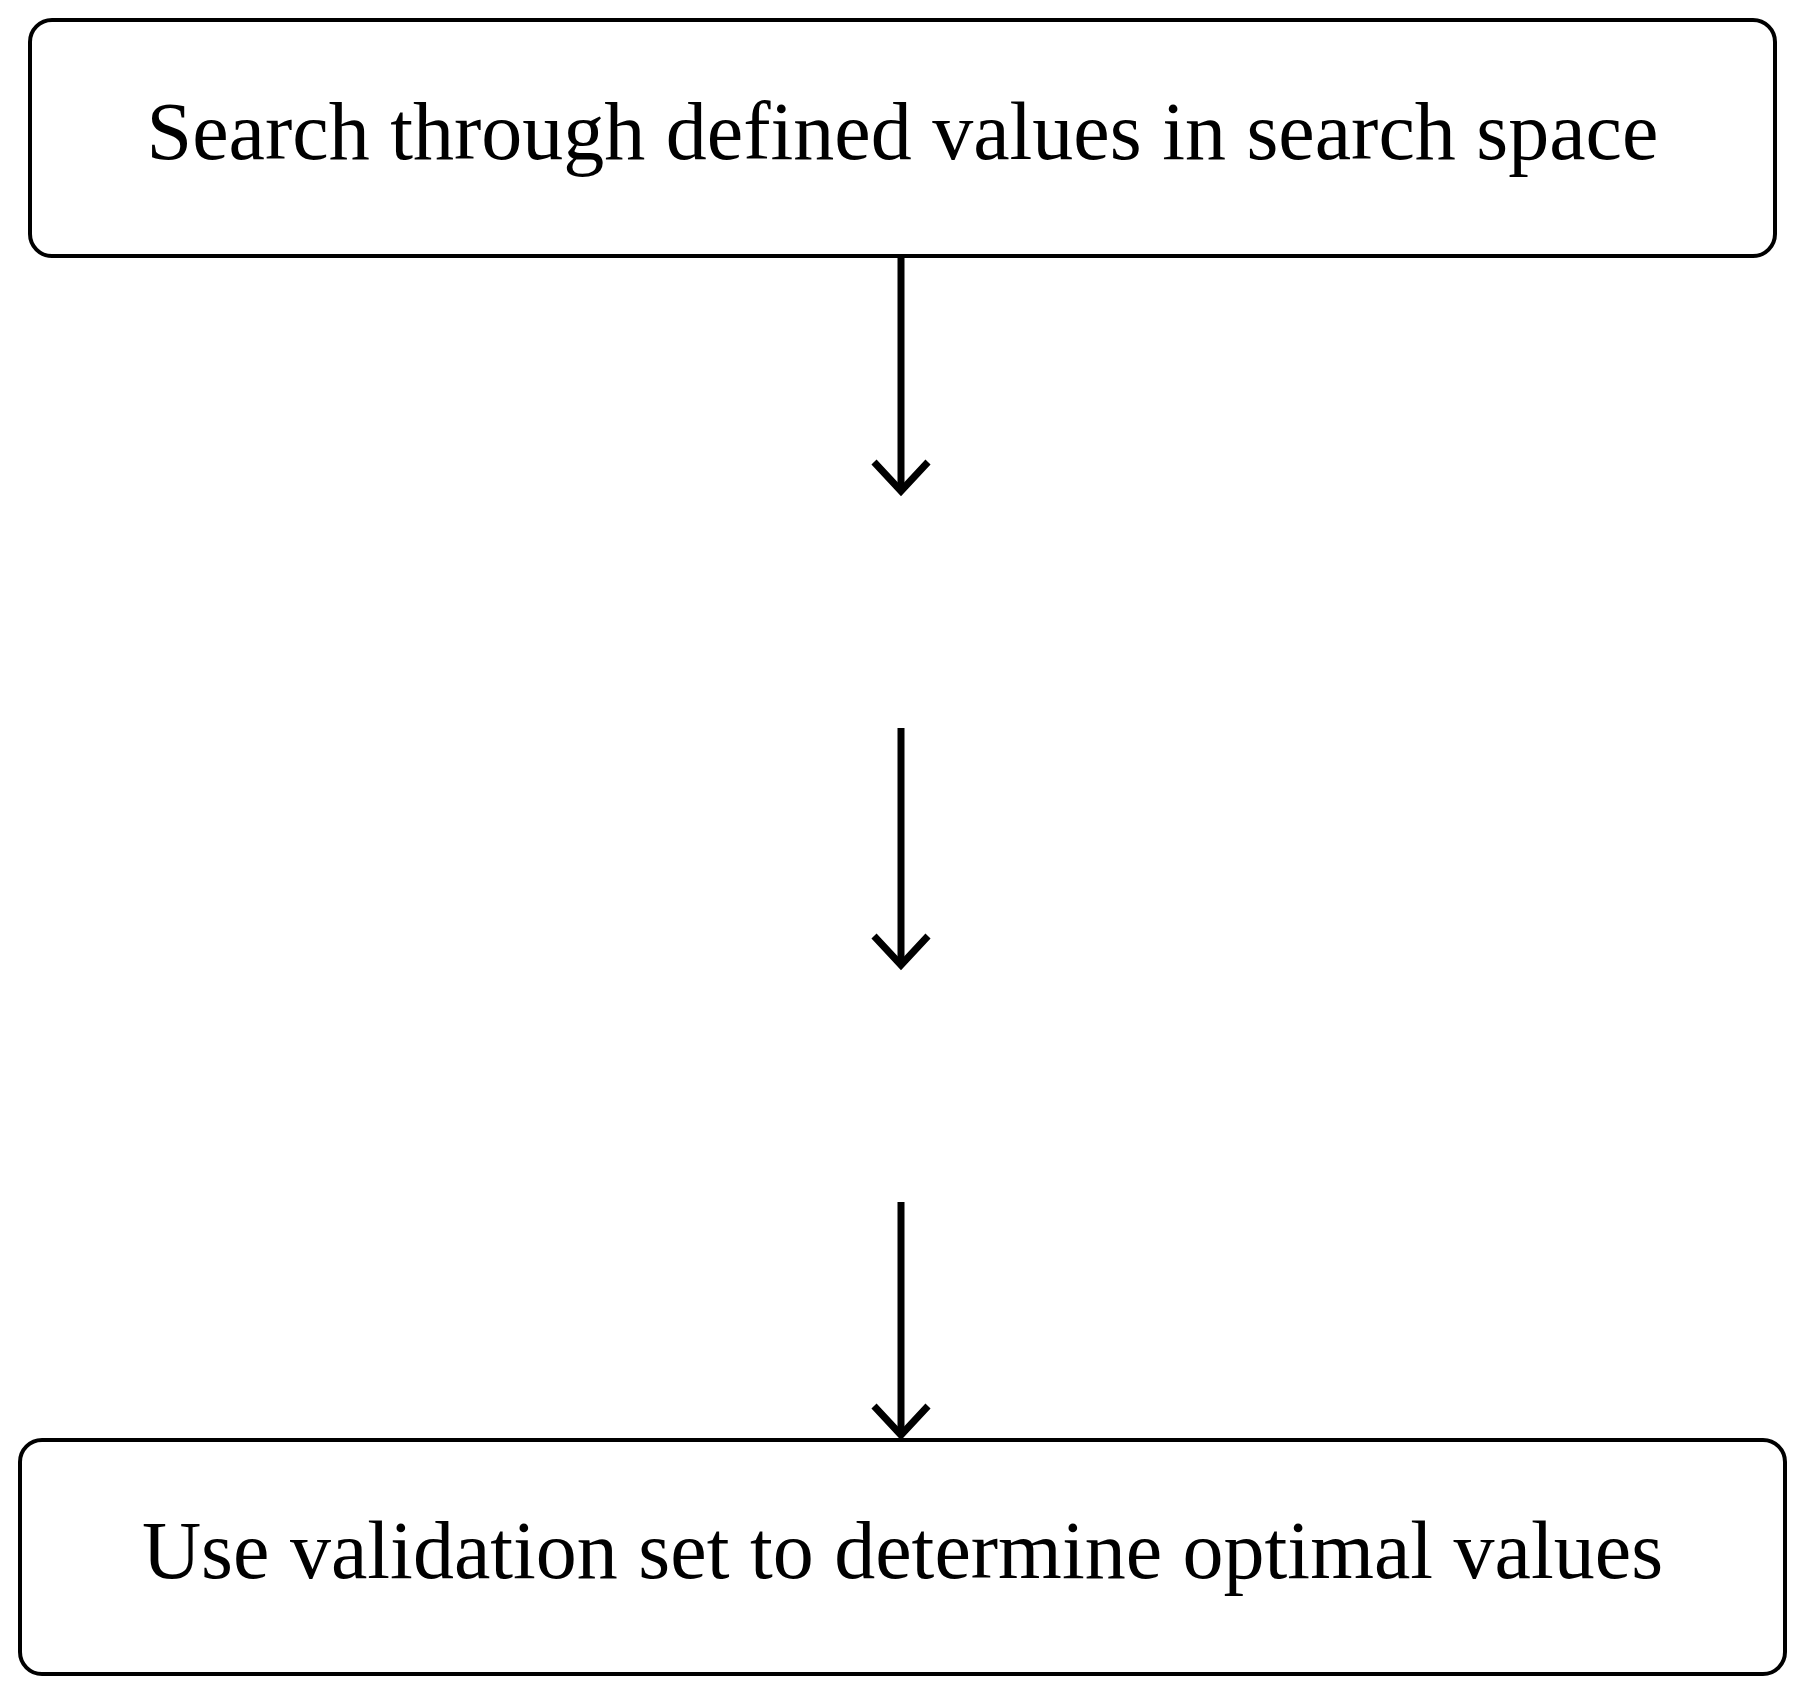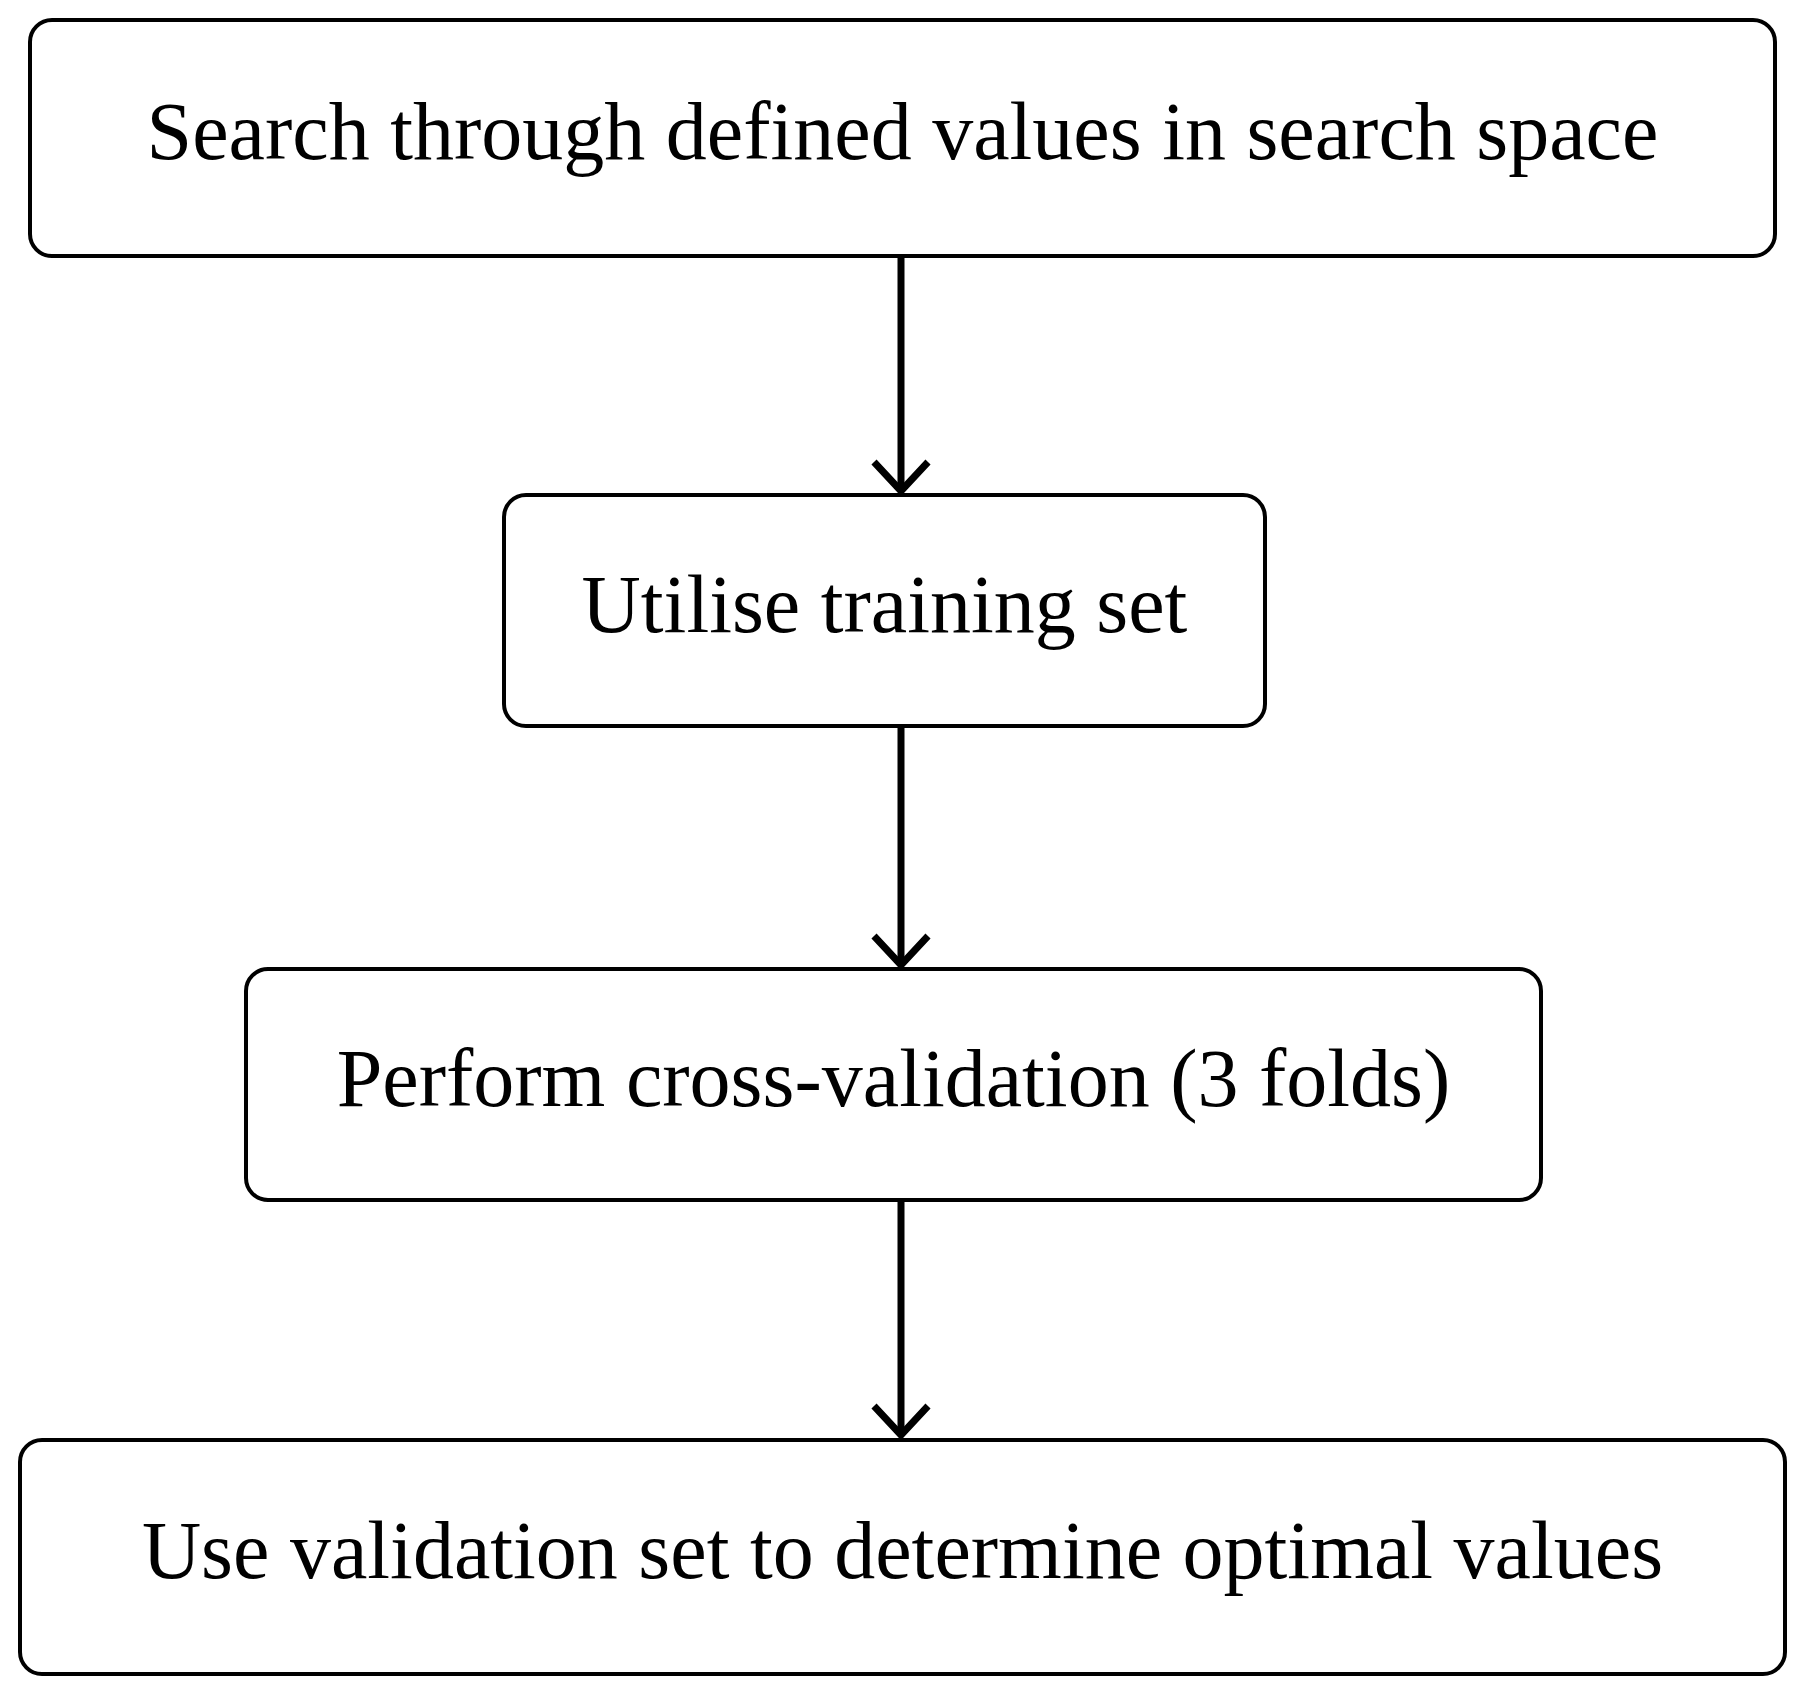--- a/index.html
+++ b/index.html
@@ -63,25 +63,19 @@
         <line x1="901" y1="1202" x2="901" y2="1435"></line>
         <polyline points="874,1406 901,1435 928,1406" stroke-width="7" stroke-linejoin="miter" stroke-linecap="butt"></polyline>
       </g>
     </g>
   </svg>
 
   <div class="node" style="left:28px; top:18px; width:1749px; height:240px;">
     <span class="node-label">Search through defined values in search space</span>
   </div>
 
-  <div class="node" style="left:502px; top:493px; width:765px; height:235px;">
-    <span class="node-label">Utilise training set</span>
-  </div>
 
-  <div class="node" style="left:244px; top:967px; width:1299px; height:235px;">
-    <span class="node-label">Perform cross-validation (3 folds)</span>
-  </div>
 
   <div class="node" style="left:18px; top:1438px; width:1769px; height:238px;">
     <span class="node-label">Use validation set to determine optimal values</span>
   </div>
 
 </div>
 
 </body></html>

